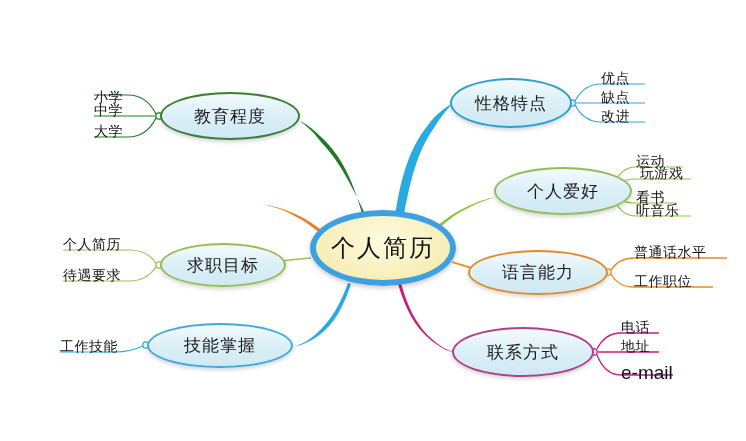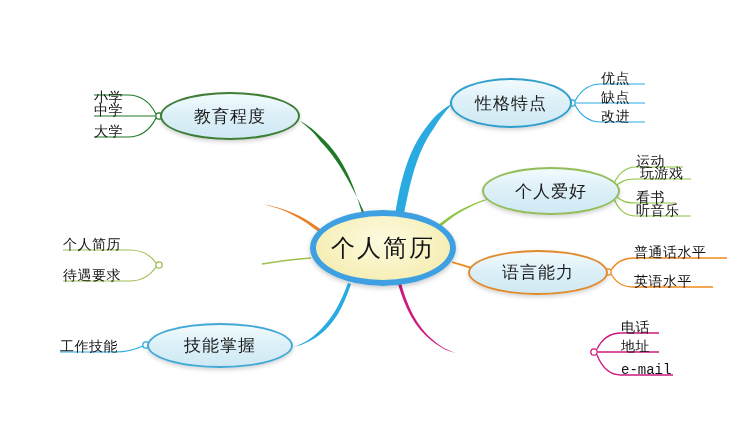--- a/index.html
+++ b/index.html
@@ -58,22 +58,22 @@
   .leaf {
     position: absolute;
     font-size: 14px;
     color: #131313;
     letter-spacing: 0.5px;
     white-space: nowrap;
     line-height: 1;
     font-family: "DejaVu Serif", "Liberation Serif", serif;
   }
   .leaf.mono {
-    font-family: Liberation Mono, monospace;
-    font-size: 14px;
+    font-family: Liberation Sans, sans-serif;
+    font-size: 19px;
     letter-spacing: 0;
   }
 </style>
 </head>
 <body>
 
 <div id="canvas">
 
   <svg id="wires" viewBox="0 0 746 441" width="746" height="441" xmlns="http://www.w3.org/2000/svg">
 
@@ -130,48 +130,50 @@
     <path d="M 597,349 C 603,337 611,333 621,333 L 659,333" fill="none" stroke="#cc1a7f" stroke-width="1.3"></path>
     <path d="M 598,352 L 621,352 L 659,352" fill="none" stroke="#cc1a7f" stroke-width="1.3"></path>
     <path d="M 597,355 C 603,370 611,375 621,375 L 673,375" fill="none" stroke="#cc1a7f" stroke-width="1.3"></path>
   </svg>
 
   <div class="node node-central" style="left:310px; top:210px; width:146px; height:76px;">个人简历</div>
 
   <div class="node node-main" style="left:160px; top:92px; width:140px; height:48px; border-color:#3d7d36;">教育程度</div>
 
 
+  <div class="node node-main" style="left:160px; top:243px; width:126px; height:44px; border-color:#9aba55;">求职目标</div>
 
   <div class="node node-main" style="left:147px; top:323px; width:146px; height:45px; border-color:#42a9d6;">技能掌握</div>
 
   <div class="node node-main" style="left:450px; top:78px; width:122px; height:50px; border-color:#2e9fcc;">性格特点</div>
 
-  <div class="node node-main" style="left:482px; top:167px; width:138px; height:48px; border-color:#93bd5a;">个人爱好</div>
+  <div class="node node-main" style="left:494px; top:167px; width:138px; height:48px; border-color:#93bd5a;">个人爱好</div>
 
   <div class="node node-main" style="left:468px; top:250px; width:140px; height:45px; border-color:#e08a2c;">语言能力</div>
 
+  <div class="node node-main" style="left:452px; top:327px; width:142px; height:50px; border-color:#b0408c;">联系方式</div>
 
   <div class="leaf" style="left:94px; top:82px;margin-top:8px;">小学</div>
   <div class="leaf" style="left:94px; top:103px;">中学</div>
   <div class="leaf" style="left:94px; top:124px;">大学</div>
 
   <div class="leaf" style="left:63px; top:237px;">个人简历</div>
   <div class="leaf" style="left:63px; top:268px;">待遇要求</div>
 
   <div class="leaf" style="left:60px; top:339px;">工作技能</div>
 
   <div class="leaf" style="left:601px; top:71px;">优点</div>
   <div class="leaf" style="left:601px; top:90px;">缺点</div>
   <div class="leaf" style="left:601px; top:109px;">改进</div>
 
   <div class="leaf" style="left:636px; top:154px;">运动</div>
   <div class="leaf" style="left:640px; top:166px;">玩游戏</div>
   <div class="leaf" style="left:636px; top:190px;">看书</div>
   <div class="leaf" style="left:636px; top:203px;">听音乐</div>
 
   <div class="leaf" style="left:634px; top:245px;">普通话水平</div>
-  <div class="leaf" style="left:634px; top:274px;">英语水平</div>
+  <div class="leaf" style="left:634px; top:274px;">工作职位</div>
 
   <div class="leaf" style="left:621px; top:320px;">电话</div>
   <div class="leaf" style="left:621px; top:339px;">地址</div>
   <div class="leaf mono" style="left:621px; top:363px;">e-mail</div>
 
 </div>
 
 </body></html>

